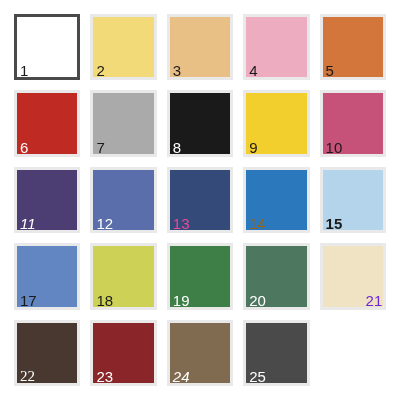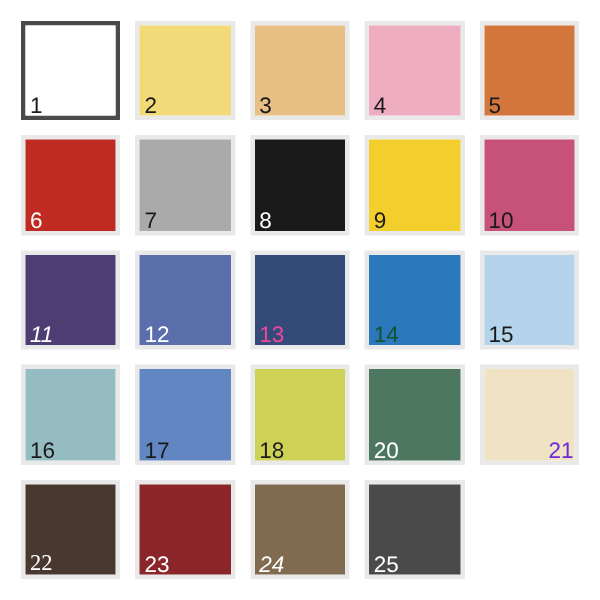--- a/index.html
+++ b/index.html
@@ -145,45 +145,45 @@
     </div>
     <div class="swatch-cell">
       <div class="swatch-frame" style="border-color: rgb(233, 233, 233);">
         <div class="swatch-fill" style="background: rgb(52, 74, 121);"></div>
         <span class="swatch-label" style="color: #ec4899;">13</span>
       </div>
     </div>
     <div class="swatch-cell">
       <div class="swatch-frame" style="border-color: rgb(233, 233, 233);">
         <div class="swatch-fill" style="background: rgb(43, 120, 189);"></div>
-        <span class="swatch-label" style="color: #14532d;">14</span>
+        <span class="swatch-label" style="color: #a16207;">14</span>
       </div>
     </div>
     <div class="swatch-cell">
       <div class="swatch-frame" style="border-color: rgb(233, 233, 233);">
         <div class="swatch-fill" style="background: rgb(179, 212, 234);"></div>
-        <span class="swatch-label" style="color: rgb(26, 26, 26);">15</span>
-      </div>
-    </div>
-    <div class="swatch-cell">
-      <div class="swatch-frame" style="border-color: rgb(233, 233, 233);">
-        <div class="swatch-fill" style="background: rgb(149, 188, 192);"></div>
-        <span class="swatch-label" style="color: rgb(26, 26, 26);">16</span>
+        <span class="swatch-label" style="color: rgb(26, 26, 26); font-weight: bold;">15</span>
       </div>
     </div>
     <div class="swatch-cell">
       <div class="swatch-frame" style="border-color: rgb(233, 233, 233);">
         <div class="swatch-fill" style="background: rgb(97, 134, 193);"></div>
         <span class="swatch-label" style="color: rgb(26, 26, 26);">17</span>
       </div>
     </div>
     <div class="swatch-cell">
       <div class="swatch-frame" style="border-color: rgb(233, 233, 233);">
         <div class="swatch-fill" style="background: rgb(205, 210, 87);"></div>
         <span class="swatch-label" style="color: rgb(26, 26, 26); margin-top: 16px;">18</span>
+      </div>
+    </div>
+    <div class="swatch-cell">
+      <div class="swatch-frame" style="border-color: rgb(233, 233, 233);">
+        <div class="swatch-fill" style="background: rgb(61, 127, 71);"></div>
+        <span class="swatch-label" style="color: rgb(255, 255, 255);">19</span>
       </div>
     </div>
     <div class="swatch-cell">
       <div class="swatch-frame" style="border-color: rgb(233, 233, 233);">
         <div class="swatch-fill" style="background: rgb(78, 119, 96);"></div>
         <span class="swatch-label" style="color: rgb(255, 255, 255);">20</span>
       </div>
     </div>
     <div class="swatch-cell">
       <div class="swatch-frame" style="border-color: rgb(233, 233, 233);">

